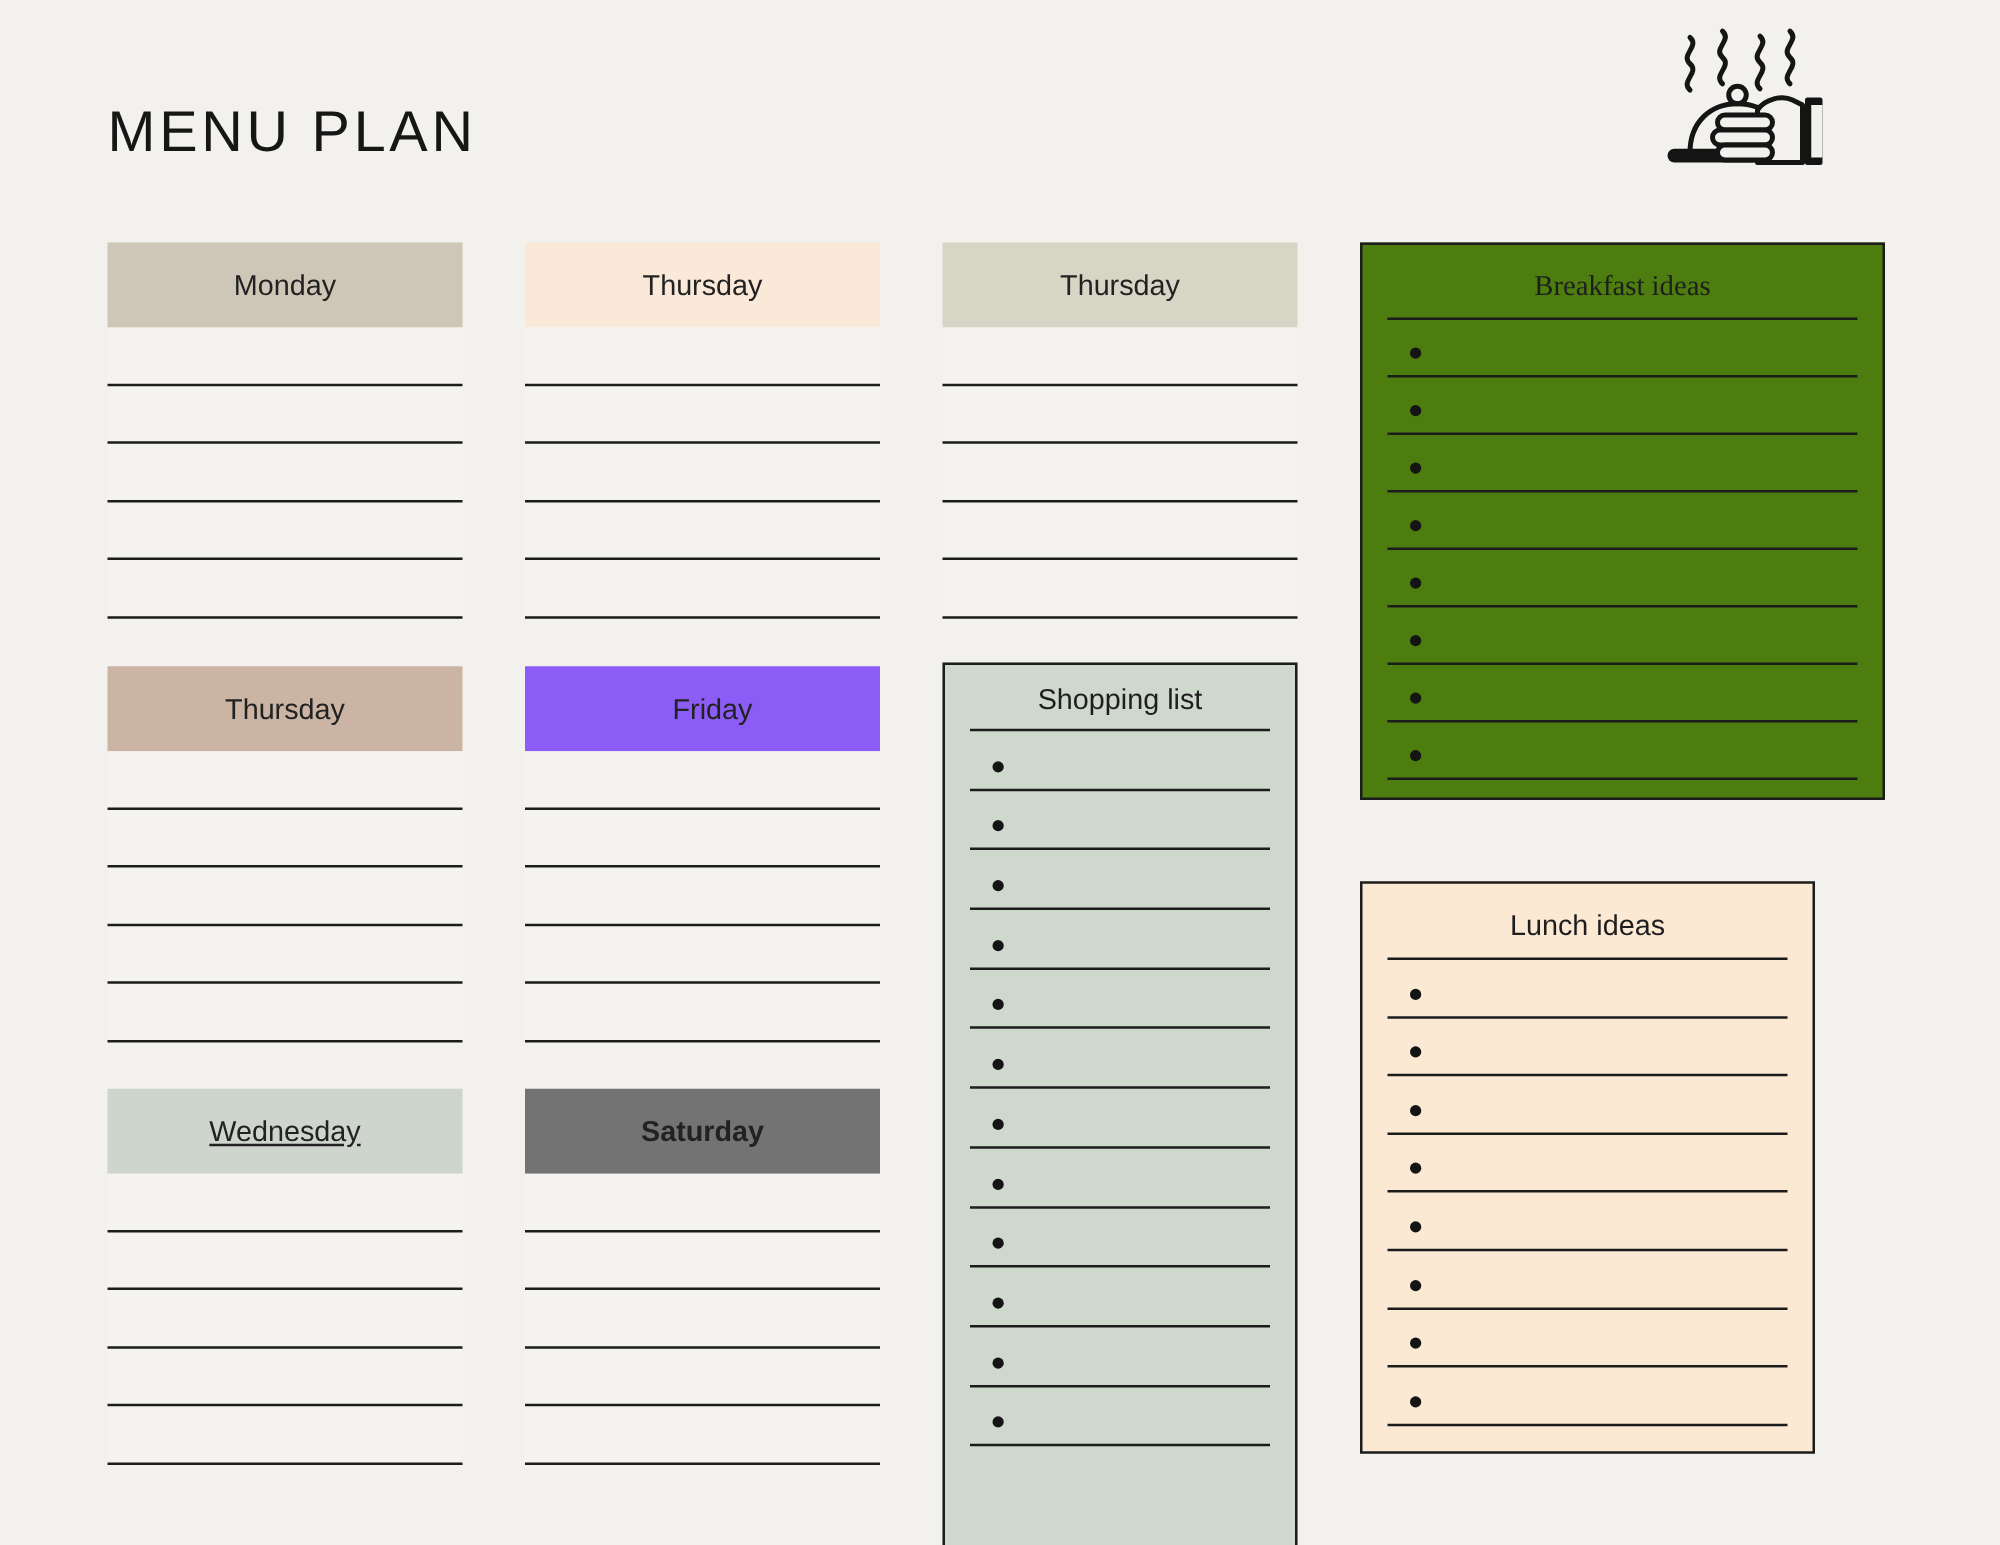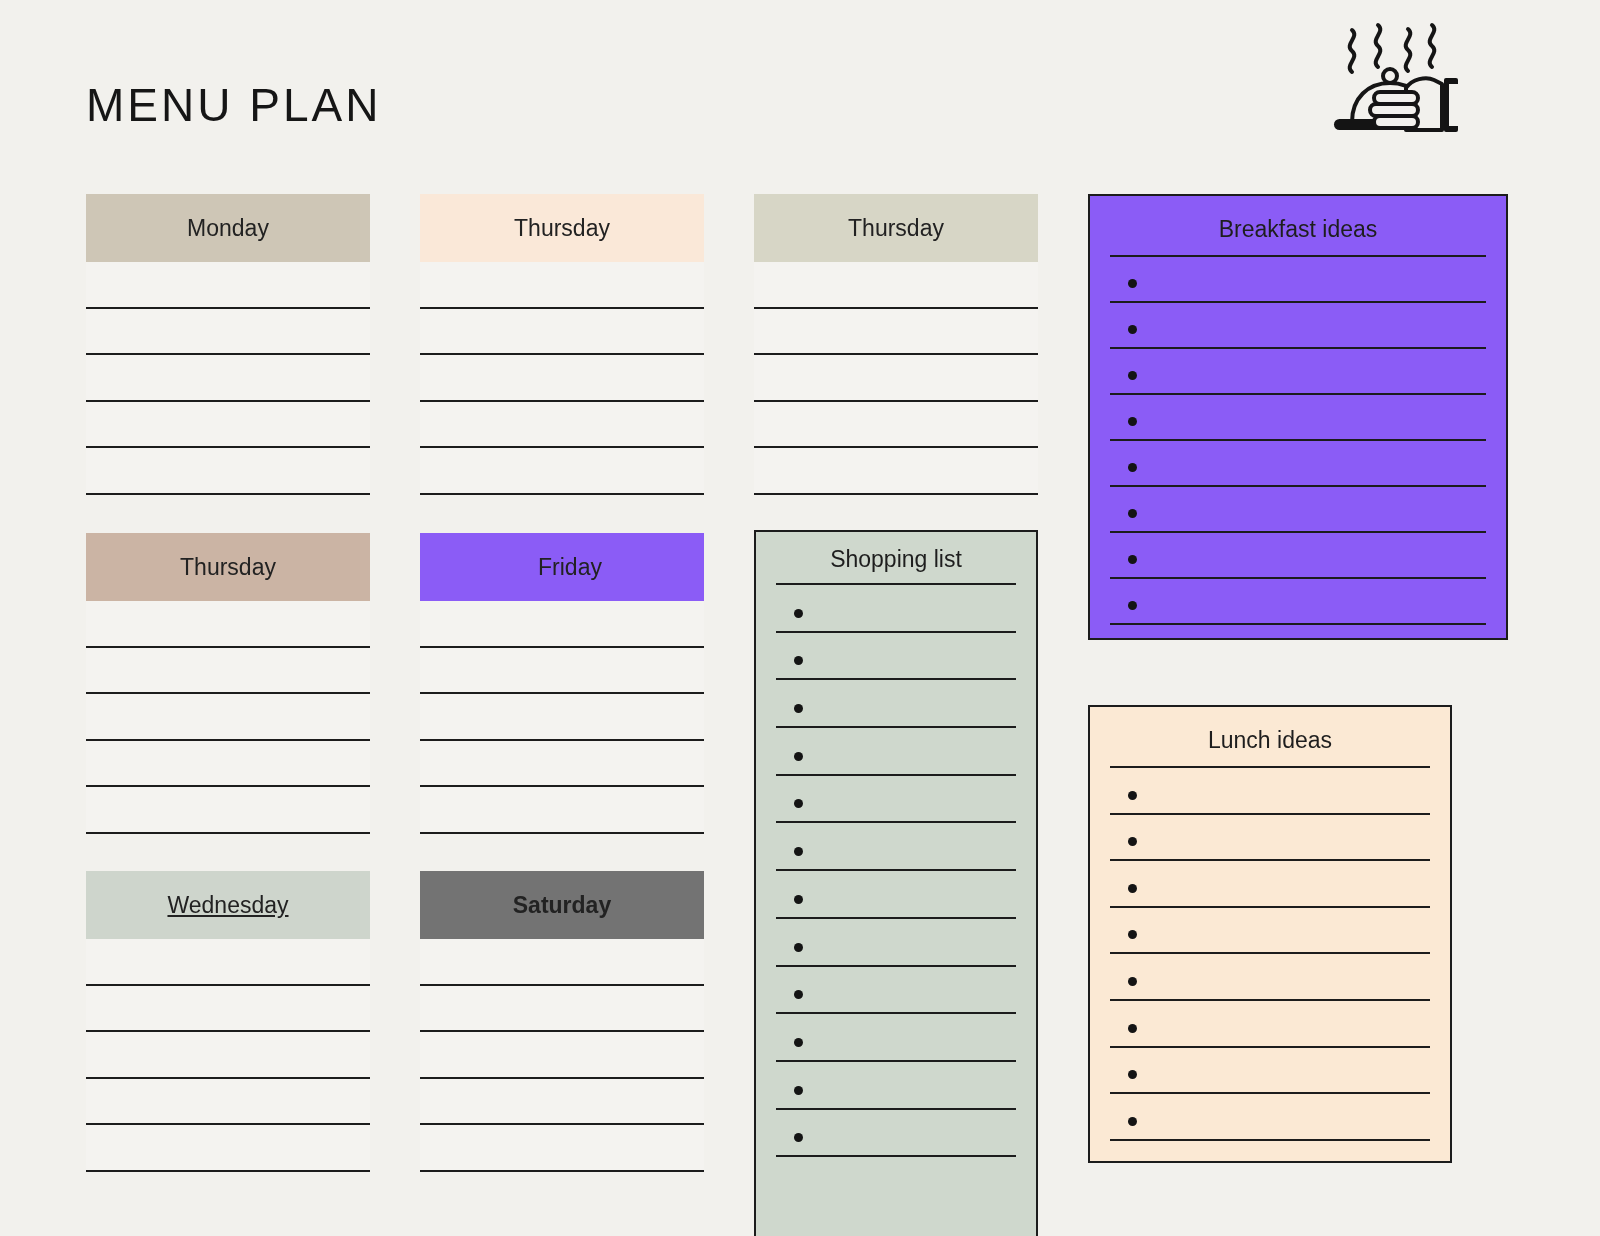--- a/index.html
+++ b/index.html
@@ -239,21 +239,21 @@
         <div class="bullet-row"></div>
         <div class="bullet-row"></div>
         <div class="bullet-row"></div>
         <div class="bullet-row"></div>
         <div class="bullet-row"></div>
         <div class="bullet-row"></div>
         <div class="bullet-row"></div>
       </div>
   </div>
 
-  <div class="panel panel-breakfast" style="background-color: #8b5cf6;">
+  <div class="panel panel-breakfast" style="background-color: #4d7c0f; font-family: Liberation Serif, serif;">
     <div class="panel-title">Breakfast ideas</div>
     <div class="bullet-rows">
         <div class="bullet-row"></div>
         <div class="bullet-row"></div>
         <div class="bullet-row"></div>
         <div class="bullet-row"></div>
         <div class="bullet-row"></div>
         <div class="bullet-row"></div>
         <div class="bullet-row"></div>
         <div class="bullet-row"></div>

